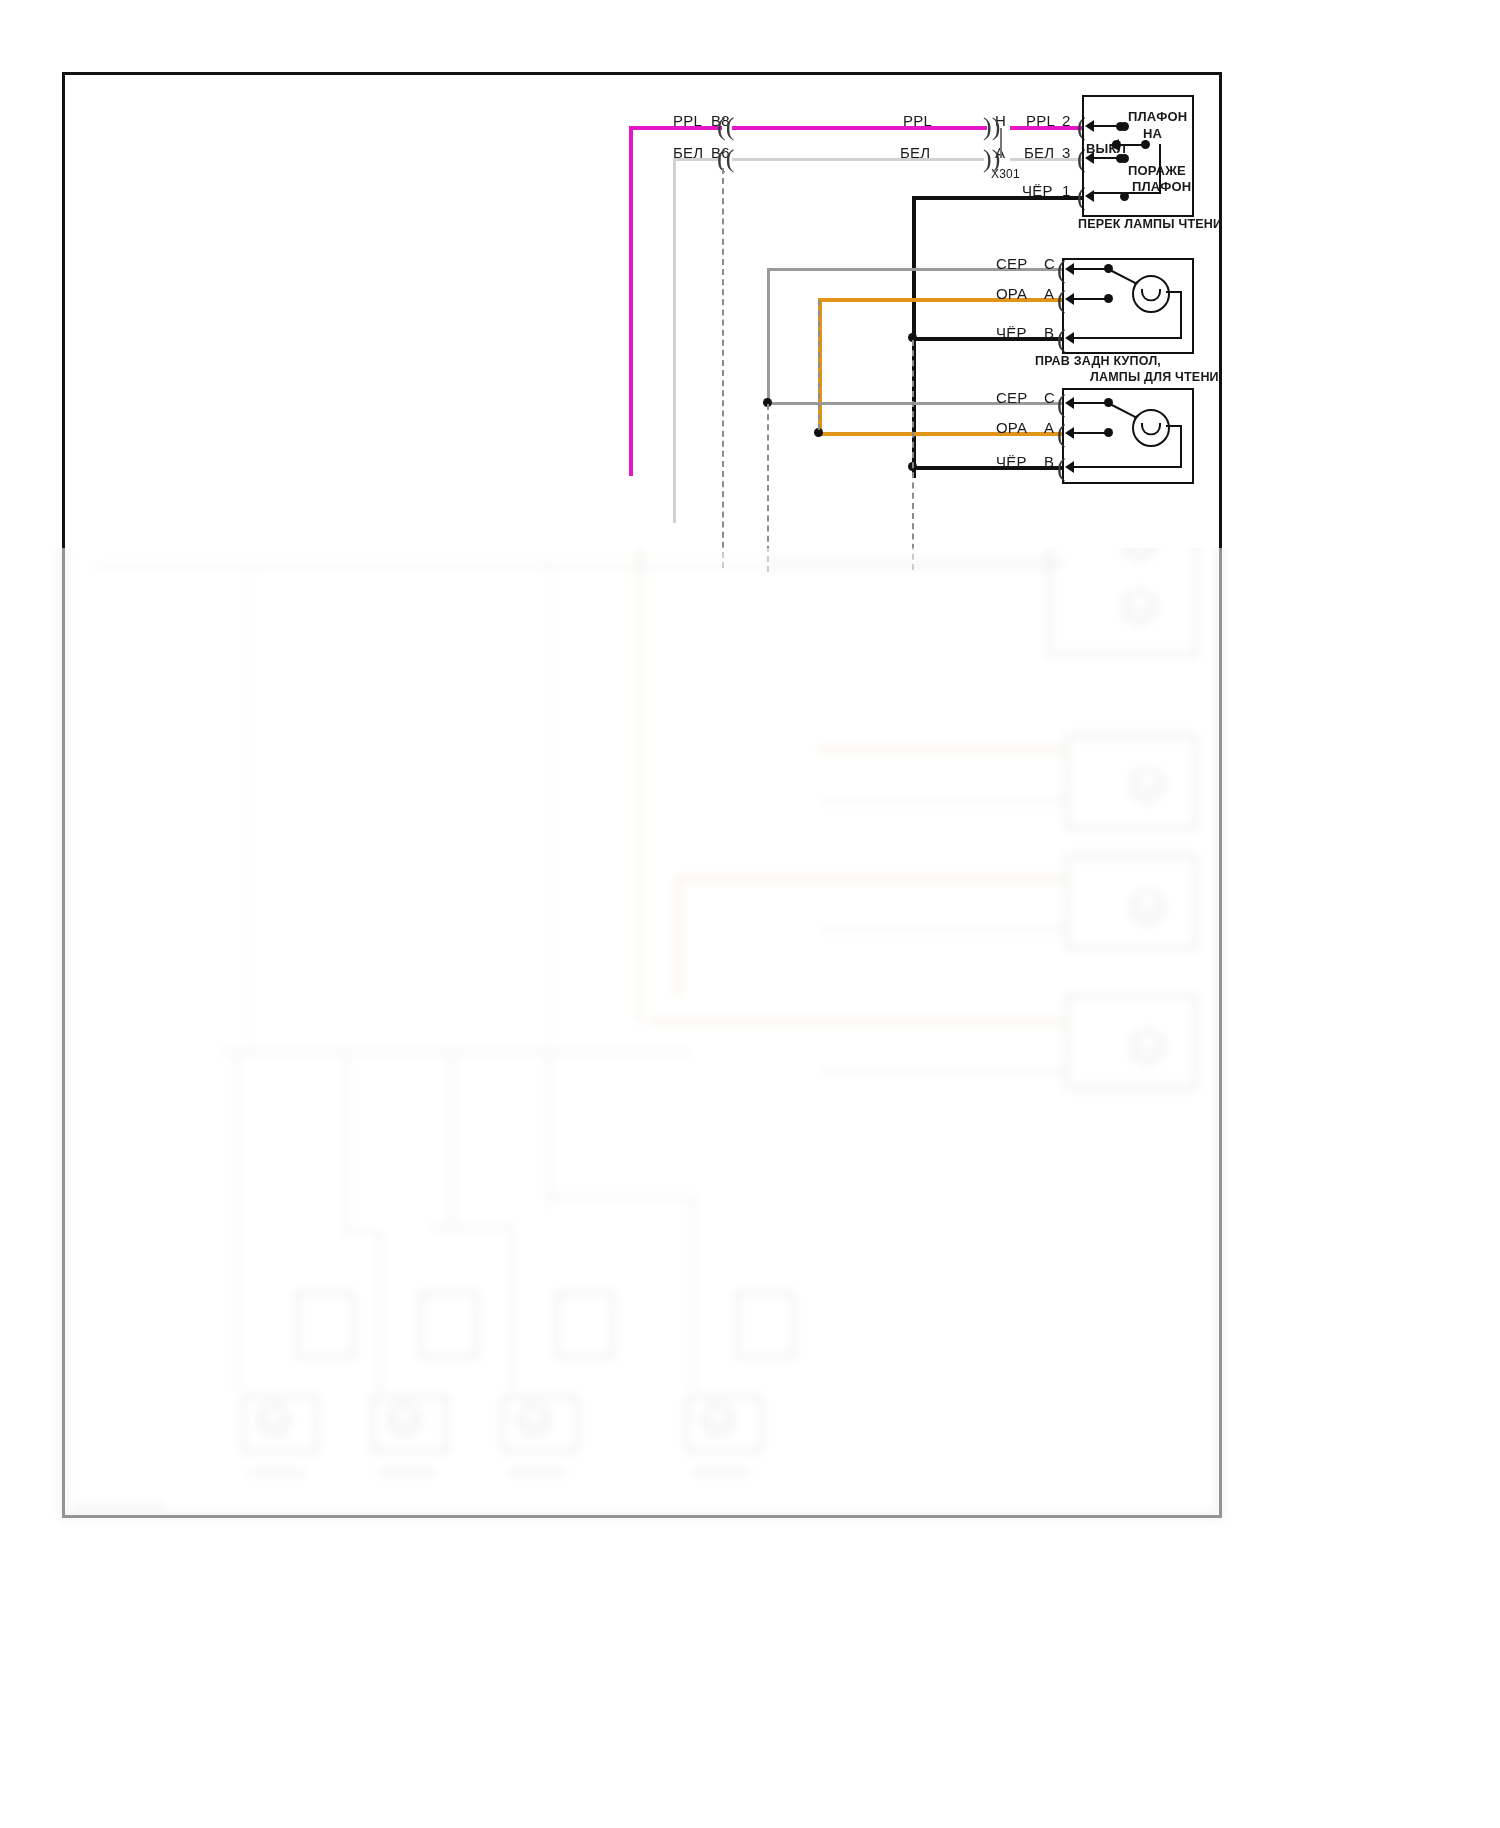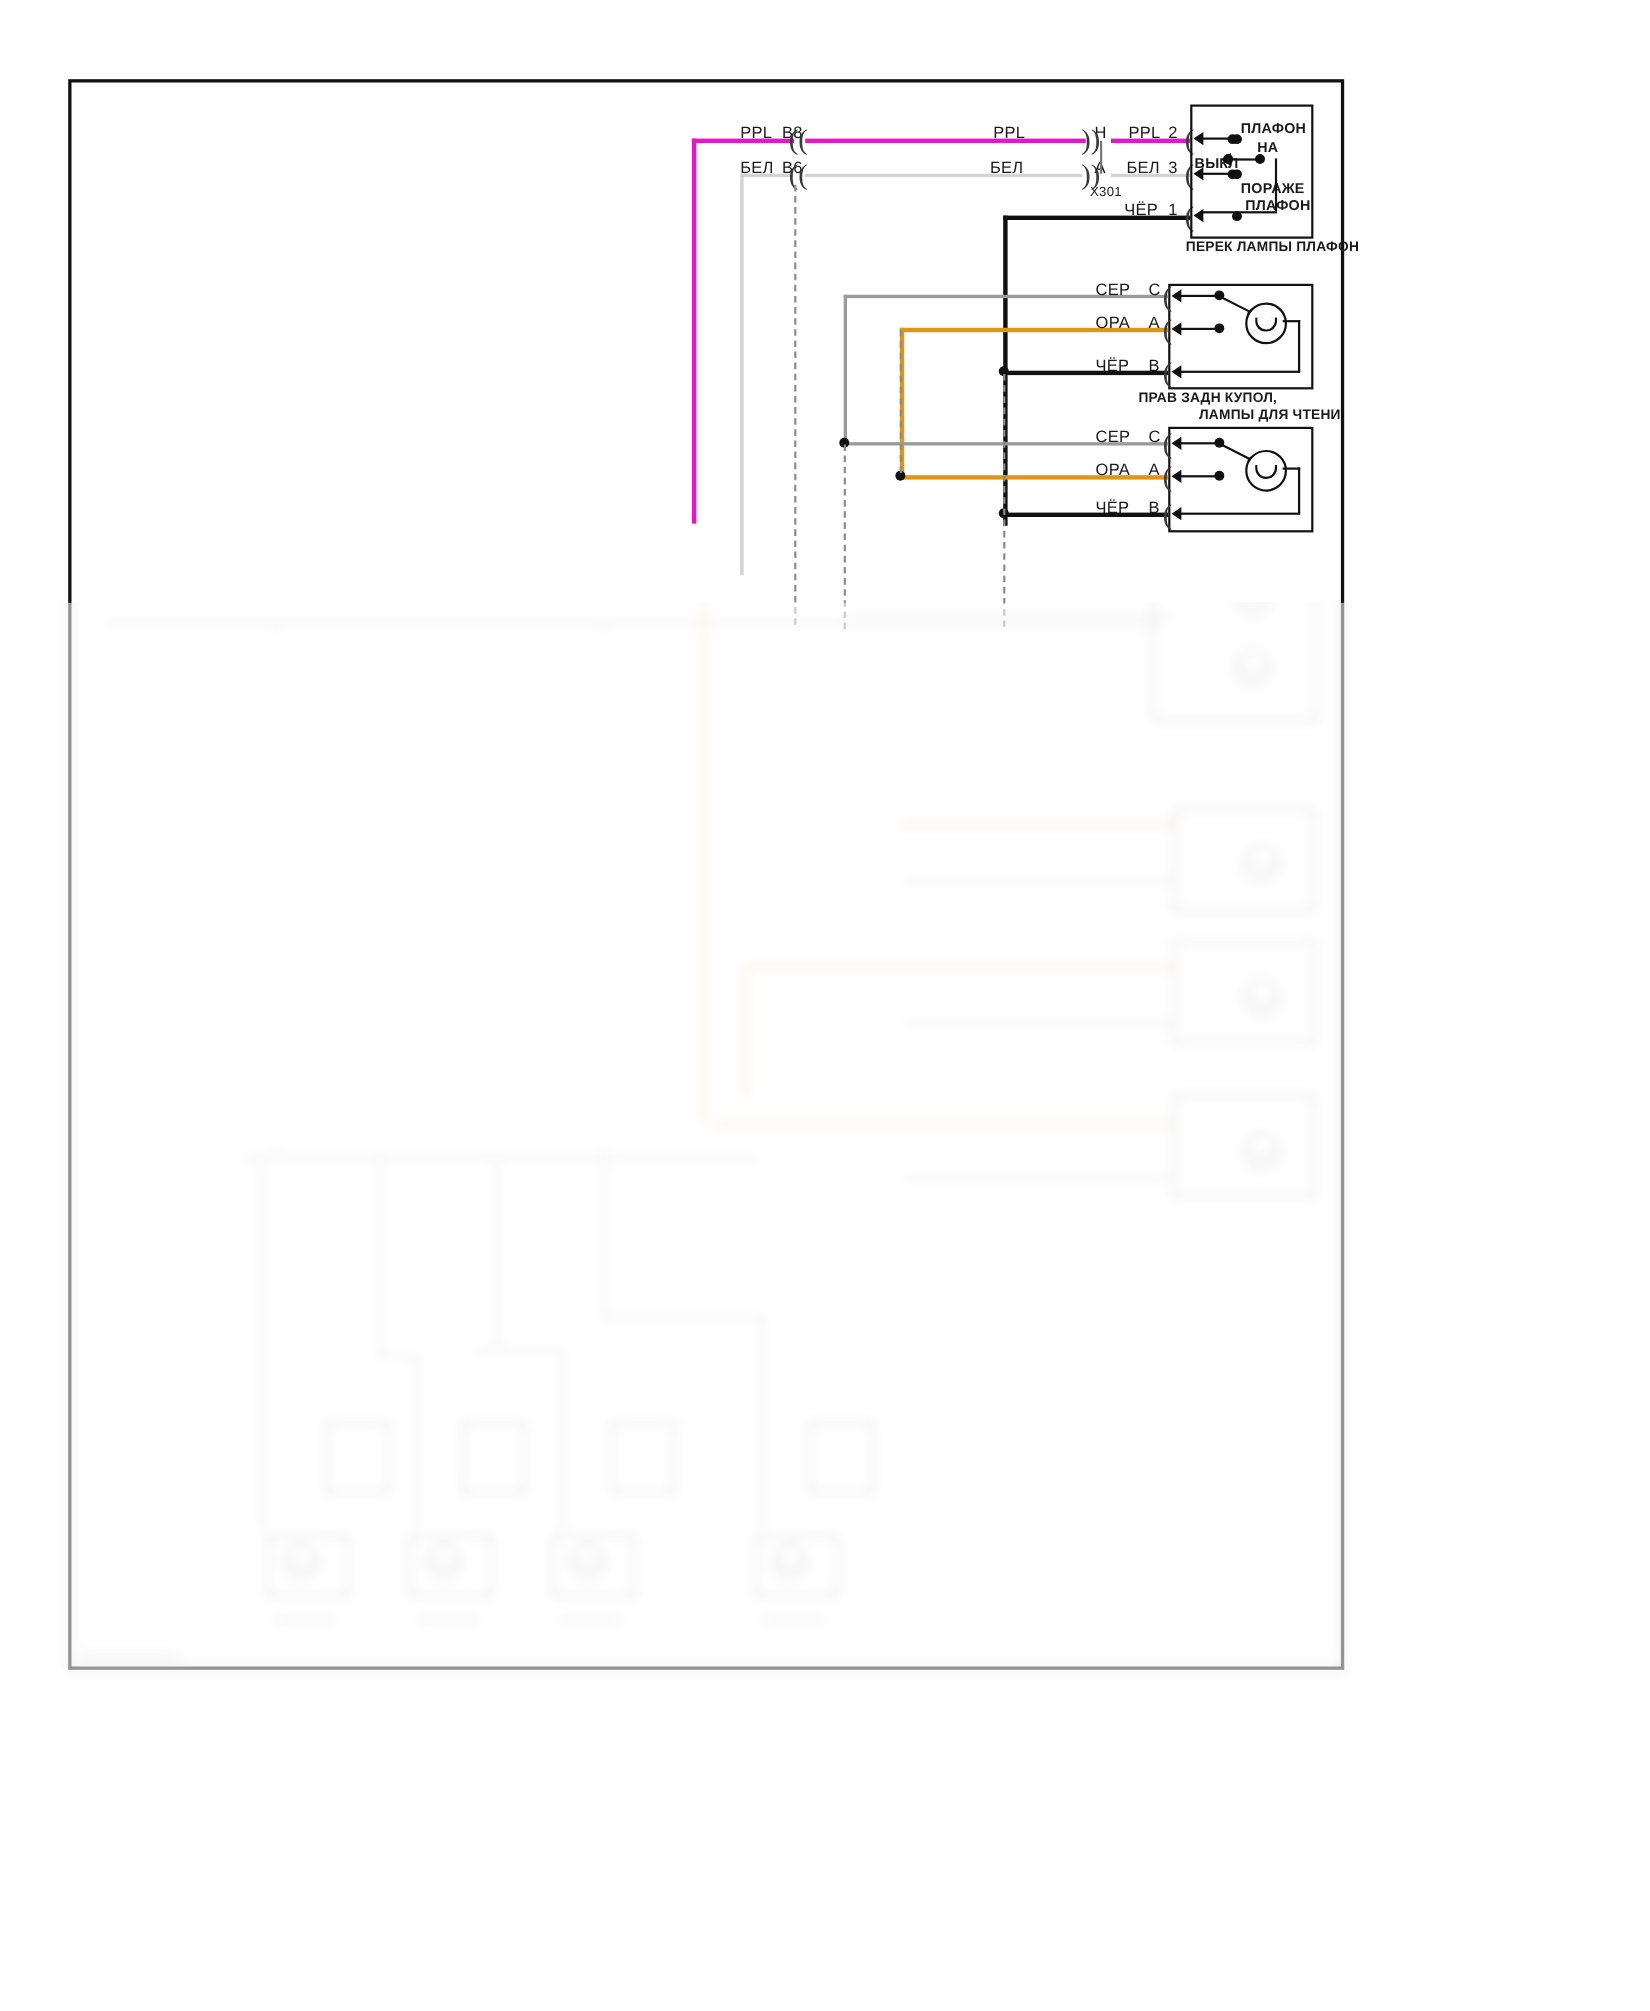--- a/index.html
+++ b/index.html
@@ -111,21 +111,21 @@
     <span class="lbl" style="left:1022px;top:183px;">ЧЁР</span>
     <span class="lbl" style="left:1062px;top:183px;">1</span>
     <span class="conn" style="left:1077px;top:184px;">(</span>
 
     <div class="box" style="left:1082px;top:95px;width:108px;height:118px;"></div>
     <span class="lbl bold c" style="left:1128px;top:110px;font-size:13px;">ПЛАФОН</span>
     <span class="lbl bold c" style="left:1143px;top:127px;font-size:13px;">НА</span>
     <span class="lbl bold" style="left:1086px;top:142px;font-size:13px;">ВЫКЛ</span>
     <span class="lbl bold" style="left:1128px;top:164px;font-size:13px;">ПОРАЖЕ</span>
     <span class="lbl bold" style="left:1132px;top:180px;font-size:13px;">ПЛАФОН</span>
-    <span class="lbl bold" style="left:1078px;top:218px;font-size:12.5px;">ПЕРЕК ЛАМПЫ ПЛАФОН</span>
+    <span class="lbl bold" style="left:1078px;top:218px;font-size:12.5px;">ПЕРЕК ЛАМПЫ ЧТЕНИ</span>
 
     <div class="arrowhead" style="left:1085px;top:120px;"></div>
     <div class="arrowline" style="left:1092px;top:125px;width:26px;"></div>
     <div class="node" style="left:1116px;top:122px;"></div>
     <div class="arrowhead" style="left:1085px;top:152px;"></div>
     <div class="arrowline" style="left:1092px;top:157px;width:26px;"></div>
     <div class="node" style="left:1116px;top:154px;"></div>
     <div class="arrowhead" style="left:1085px;top:190px;"></div>
     <div class="node" style="left:1112px;top:140px;"></div>
     <div class="node" style="left:1141px;top:140px;"></div>

